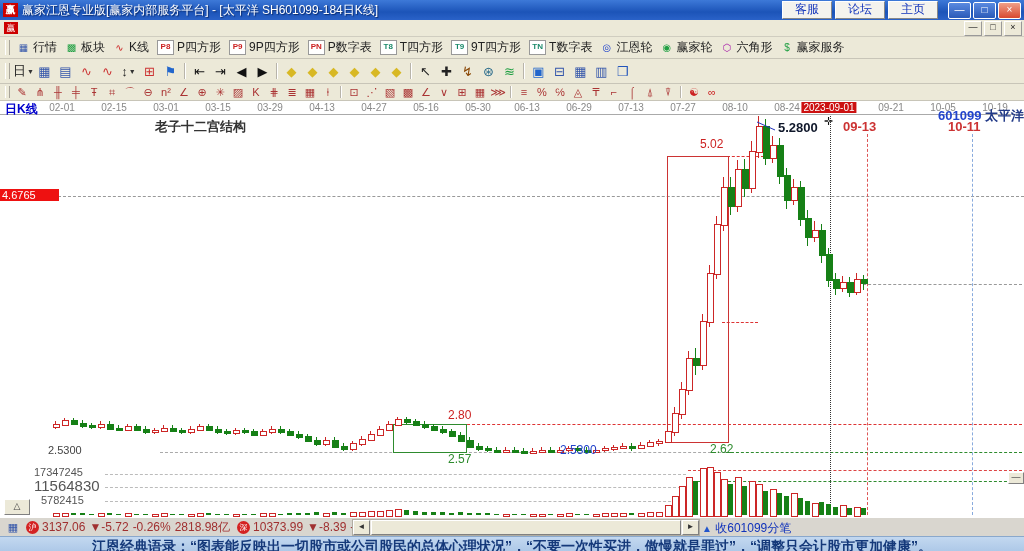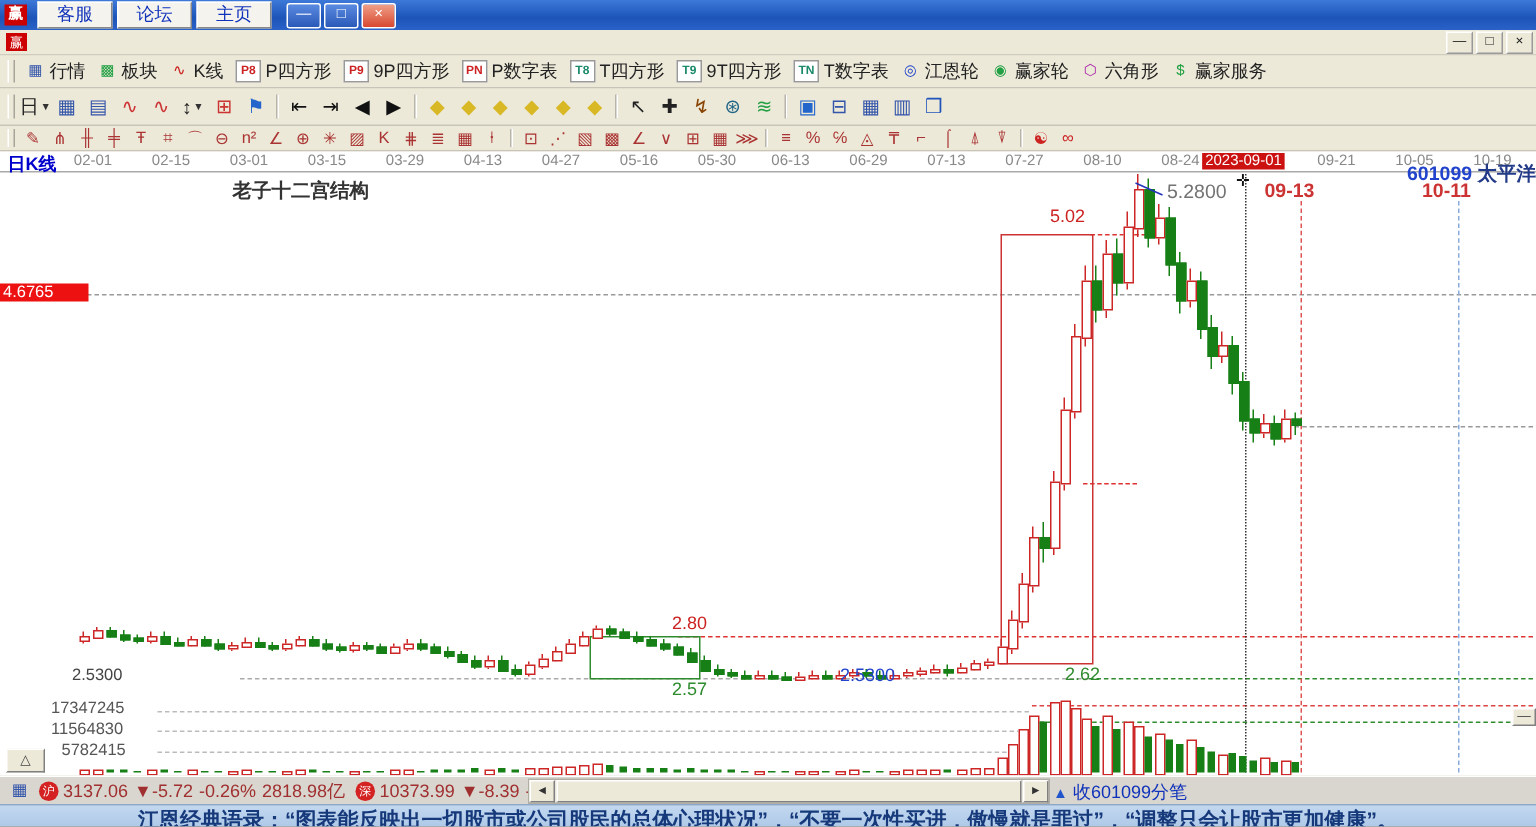--- a/index.html
+++ b/index.html
@@ -65,20 +65,21 @@
   .quotebar{height:20px;background:linear-gradient(#c3d8f0,#a5c2e4);border-top:1px solid #8aa8cc;
             display:flex;align-items:center;justify-content:center;color:#15397a;font-weight:bold;font-size:14px;white-space:nowrap;overflow:hidden;}
 </style>
 </head>
 <body>
 
 <div class="app">
 
   <div class="titlebar">
     <div class="logo">赢</div>
+    <div class="ttl">赢家江恩专业版[赢家内部服务平台] - [太平洋  SH601099-184日K线]</div>
     <div id="titleButtons" style="display:flex;">
         <div class="tbtn">客服</div>
         <div class="tbtn">论坛</div>
         <div class="tbtn">主页</div>
       </div>
     <div class="winbtns">
       <div class="wbtn">—</div>
       <div class="wbtn">□</div>
       <div class="wbtn close">×</div>
     </div>
@@ -552,29 +553,29 @@
       <div class="wick" style="left: 842px; top: 175.26px; height: 15.86px; background: rgb(204, 38, 38);"></div>
       <div class="body" style="left: 840px; top: 181.36px; width: 5px; height: 4.88px; border: 1px solid rgb(204, 38, 38); background: rgb(255, 255, 255);"></div>
       <div class="wick" style="left: 849px; top: 176.48px; height: 19.52px; background: rgb(22, 128, 22);"></div>
       <div class="body" style="left: 847px; top: 181.36px; width: 5px; height: 8.54px; border: 1px solid rgb(22, 128, 22); background: rgb(22, 128, 22);"></div>
       <div class="wick" style="left: 856px; top: 171.6px; height: 21.96px; background: rgb(204, 38, 38);"></div>
       <div class="body" style="left: 854px; top: 177.7px; width: 5px; height: 12.2px; border: 1px solid rgb(204, 38, 38); background: rgb(255, 255, 255);"></div>
       <div class="wick" style="left: 863px; top: 174.04px; height: 14.64px; background: rgb(22, 128, 22);"></div>
       <div class="body" style="left: 861px; top: 177.7px; width: 5px; height: 3.66px; border: 1px solid rgb(22, 128, 22); background: rgb(22, 128, 22);"></div>
       <div class="clab" style="left: 48px; top: 343px; color: rgb(68, 68, 68); font-size: 11px;">2.5300</div>
       <div class="clab" style="left: 34px; top: 365px; color: rgb(85, 85, 85); font-size: 11px;">17347245</div>
-      <div class="clab" style="left: 34px; top: 379px; color: rgb(85, 85, 85); font-size: 11px;">11564830</div>
+      <div class="clab" style="left: 34px; top: 379px; color: rgb(85, 85, 85); font-size: 15px;">11564830</div>
       <div class="clab" style="left: 41px; top: 393px; color: rgb(85, 85, 85); font-size: 11px;">5782415</div>
       <div class="clab" style="left: 0px; top: 88px; width: 57px; background: rgb(238, 17, 17); color: rgb(255, 255, 255); font-size: 11px; padding-left: 2px;">4.6765</div>
       <div class="clab" style="left: 5px; top: 2px; color: rgb(0, 0, 204); font-size: 12px; font-weight: bold;">日K线</div>
       <div class="clab" style="left: 155px; top: 20px; color: rgb(51, 51, 51); font-size: 13px; font-weight: bold;">老子十二宫结构</div>
       <div class="clab" style="left: 938px; top: 9px; color: rgb(34, 68, 204); font-size: 13px; font-weight: bold;">601099</div>
       <div class="clab" style="left: 985px; top: 9px; color: rgb(34, 58, 136); font-size: 13px; font-weight: bold;">太平洋</div>
       <div class="clab" style="left: 700px; top: 37px; color: rgb(204, 34, 34); font-size: 12px;">5.02</div>
-      <div class="clab" style="left: 778px; top: 21px; color: #737373; font-size: 13px; font-weight: normal;">5.2800</div>
+      <div class="clab" style="left: 778px; top: 21px; color: #0f172a; font-size: 13px; font-weight: bold;">5.2800</div>
       <div class="clab" style="left: 448px; top: 308px; color: rgb(204, 34, 34); font-size: 12px;">2.80</div>
       <div class="clab" style="left: 448px; top: 352px; color: rgb(46, 139, 46); font-size: 12px;">2.57</div>
       <div class="clab" style="left: 710px; top: 342px; color: rgb(46, 139, 46); font-size: 12px;">2.62</div>
       <div class="clab" style="left: 560px; top: 343px; color: rgb(34, 68, 204); font-size: 12px;">2.5300</div>
       <div class="clab" style="left: 843px; top: 20px; color: rgb(204, 51, 51); font-size: 13px; font-weight: bold;">09-13</div>
       <div class="clab" style="left: 948px; top: 20px; color: rgb(204, 51, 51); font-size: 13px; font-weight: bold;">10-11</div>
       <div class="clab" style="left: 824px; top: 14px; color: rgb(17, 17, 17); font-size: 11px; font-weight: bold;">✛</div>
       <svg width="1024" height="416" style="position: absolute; left: 0px; top: 0px; pointer-events: none;">
         <line x1="757" y1="21" x2="775" y2="29" stroke="#2233bb" stroke-width="1"></line>
       </svg>

